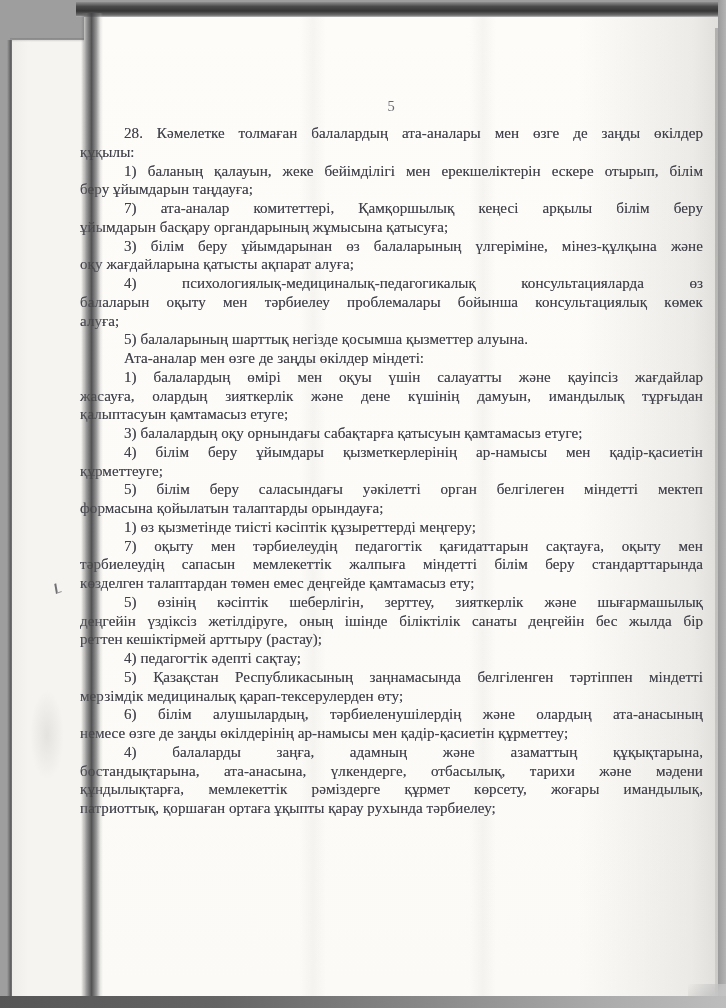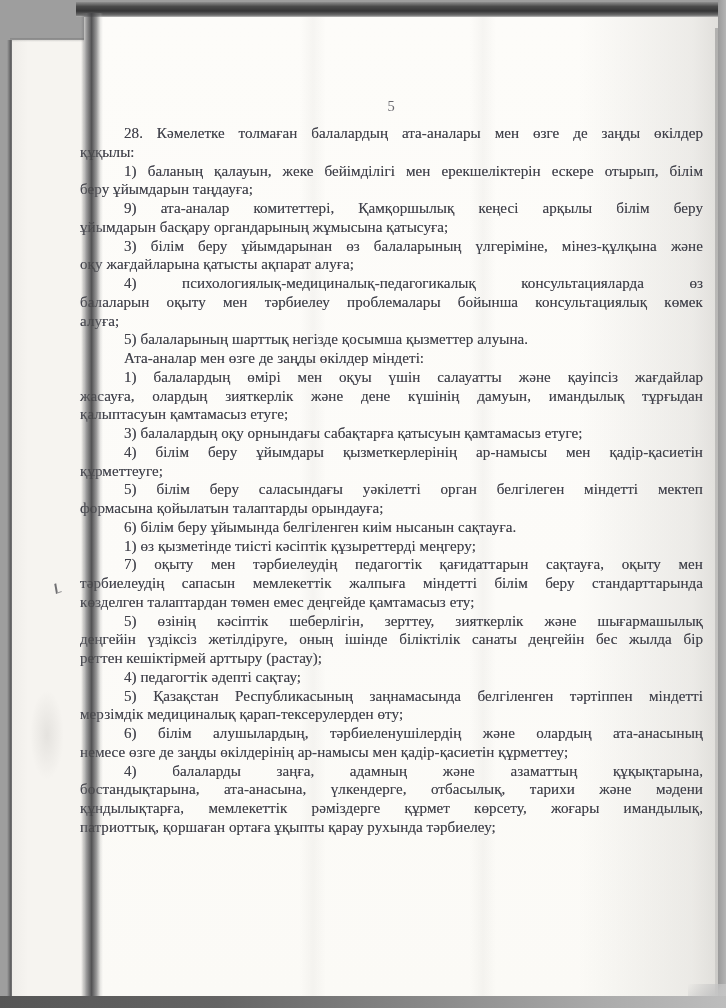--- a/index.html
+++ b/index.html
@@ -121,38 +121,37 @@
   <div class="right-edge"></div>
   <div class="right-edge-line"></div>
 
   <div class="page-number">5</div>
 
   <div class="text-block">
       <div class="line indent fill">28. Кәмелетке толмаған балалардың ата-аналары мен өзге де заңды өкілдер</div>
       <div class="line">құқылы:</div>
       <div class="line indent fill">1) баланың қалауын, жеке бейімділігі мен ерекшеліктерін ескере отырып, білім</div>
       <div class="line">беру ұйымдарын таңдауға;</div>
-      <div class="line indent fill">9) ата-аналар комитеттері, Қамқоршылық кеңесі арқылы білім беру</div>
+      <div class="line indent fill">7) ата-аналар комитеттері, Қамқоршылық кеңесі арқылы білім беру</div>
       <div class="line">ұйымдарын басқару органдарының жұмысына қатысуға;</div>
       <div class="line indent fill">3) білім беру ұйымдарынан өз балаларының үлгеріміне, мінез-құлқына және</div>
       <div class="line">оқу жағдайларына қатысты ақпарат алуға;</div>
       <div class="line indent fill">4) психологиялық-медициналық-педагогикалық консультацияларда өз</div>
       <div class="line fill">балаларын оқыту мен тәрбиелеу проблемалары бойынша консультациялық көмек</div>
       <div class="line">алуға;</div>
       <div class="line indent">5) балаларының шарттық негізде қосымша қызметтер алуына.</div>
       <div class="line indent">Ата-аналар мен өзге де заңды өкілдер міндеті:</div>
       <div class="line indent fill">1) балалардың өмірі мен оқуы үшін салауатты және қауіпсіз жағдайлар</div>
       <div class="line fill">жасауға, олардың зияткерлік және дене күшінің дамуын, имандылық тұрғыдан</div>
       <div class="line">қалыптасуын қамтамасыз етуге;</div>
       <div class="line indent">3) балалардың оқу орнындағы сабақтарға қатысуын қамтамасыз етуге;</div>
       <div class="line indent fill">4) білім беру ұйымдары қызметкерлерінің ар-намысы мен қадір-қасиетін</div>
       <div class="line">құрметтеуге;</div>
       <div class="line indent fill">5) білім беру саласындағы уәкілетті орган белгілеген міндетті мектеп</div>
       <div class="line">формасына қойылатын талаптарды орындауға;</div>
-      <div class="line indent">6) білім беру ұйымында белгіленген киім нысанын сақтауға.</div>
       <div class="line indent">1) өз қызметінде тиісті кәсіптік құзыреттерді меңгеру;</div>
       <div class="line indent fill">7) оқыту мен тәрбиелеудің педагогтік қағидаттарын сақтауға, оқыту мен</div>
       <div class="line fill">тәрбиелеудің сапасын мемлекеттік жалпыға міндетті білім беру стандарттарында</div>
       <div class="line">көзделген талаптардан төмен емес деңгейде қамтамасыз ету;</div>
       <div class="line indent fill">5) өзінің кәсіптік шеберлігін, зерттеу, зияткерлік және шығармашылық</div>
       <div class="line fill">деңгейін үздіксіз жетілдіруге, оның ішінде біліктілік санаты деңгейін бес жылда бір</div>
       <div class="line">реттен кешіктірмей арттыру (растау);</div>
       <div class="line indent">4) педагогтік әдепті сақтау;</div>
       <div class="line indent fill">5) Қазақстан Республикасының заңнамасында белгіленген тәртіппен міндетті</div>
       <div class="line">мерзімдік медициналық қарап-тексерулерден өту;</div>

